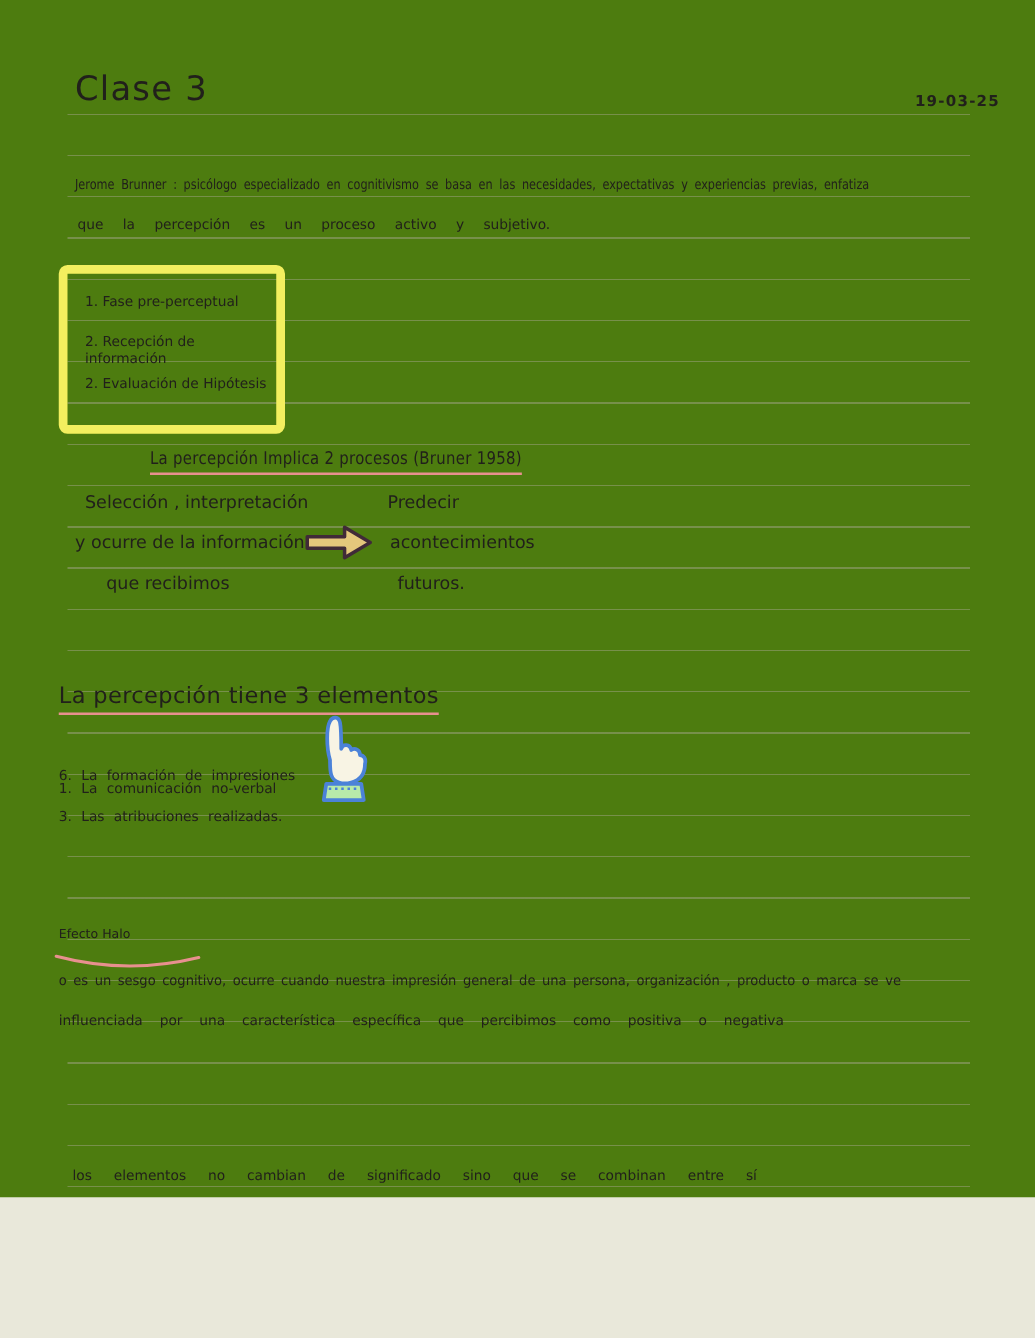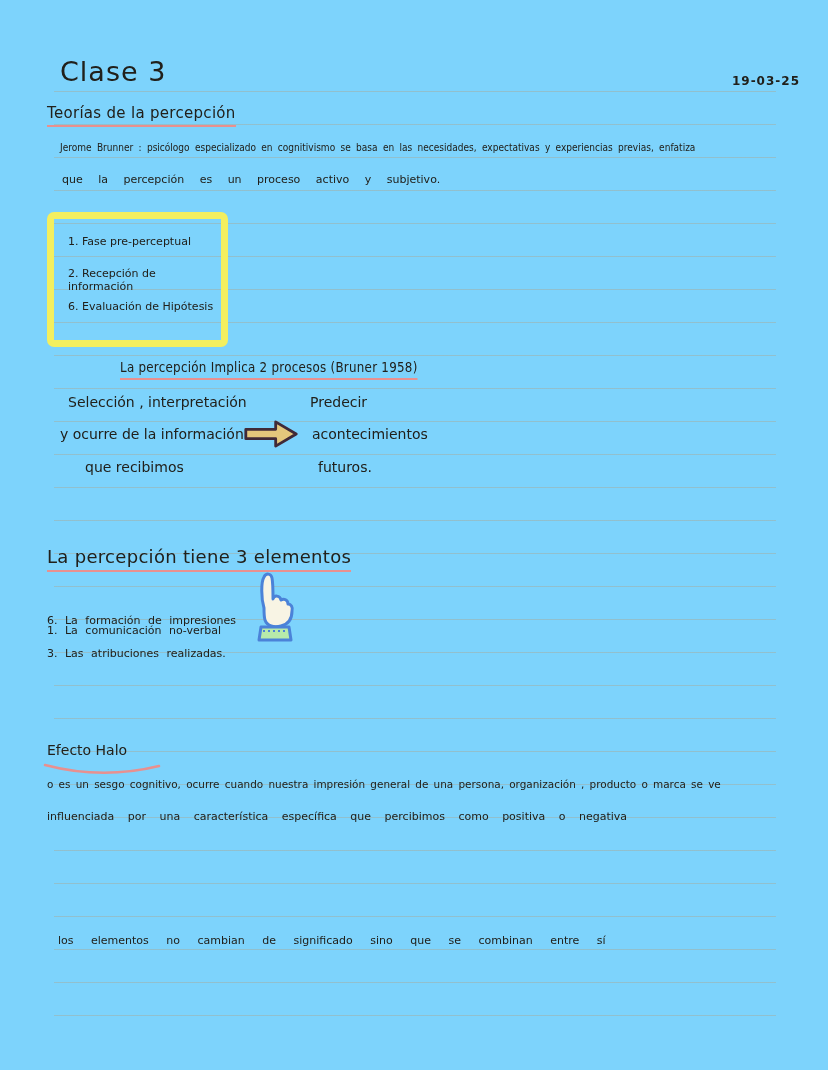--- a/index.html
+++ b/index.html
@@ -1,19 +1,19 @@
 <!DOCTYPE html>
 <html><head>
 <meta charset="utf-8">
 <style>
   html,body{margin:0;padding:0;background:#e9e8da;}
   .page{
     position:relative;
-    width:828px;height:1070px;
-    background:#7dd3fc;
+    width:828px;height:958px;
+    background:#4d7c0f;
     overflow:hidden;
     font-family:"DejaVu Sans", sans-serif;
     color:#21201b;
   }
   .rules{
     position:absolute;left:54px;top:91px;width:722px;height:926px;
     background:repeating-linear-gradient(to bottom,
       rgba(170,168,148,.45) 0px, rgba(170,168,148,.45) 1px,
       transparent 1px, transparent 33px);
     pointer-events:none;
@@ -36,28 +36,27 @@
 </head>
 <body>
 
 <div class="page">
 
   <div class="rules"></div>
 
   <div class="abs h-title" style="left:60px;top:56px;">Clase 3</div>
   <div class="abs h-date" style="right:28px;top:74px;">19-03-25</div>
 
-  <div class="abs h2" style="left:47px;top:104px;">Teorías de la percepción</div>
   <div class="abs body fitwide" style="left:60px;top:141px;transform:scaleX(.82);word-spacing:3px;">Jerome Brunner : psicólogo especializado en cognitivismo se basa en las necesidades, expectativas y experiencias previas, enfatiza</div>
   <div class="abs body" style="left:62px;top:173px;word-spacing:12px;">que la percepción es un proceso activo y subjetivo.</div>
 
   <div class="ybox">
     <div class="list-row" style="top:16px;text-align:right;">1. Fase pre-perceptual</div>
     <div class="list-row" style="top:48px;">2. Recepción de información</div>
-    <div class="list-row" style="top:81px;">6. Evaluación de Hipótesis</div>
+    <div class="list-row" style="top:81px;">2. Evaluación de Hipótesis</div>
   </div>
 
   <div class="abs h2 fitwide" style="left:120px;top:359px;font-size:14px;transform:scaleX(.85);">La percepción Implica 2 procesos (Bruner 1958)</div>
 
   <div class="col-line" style="left:68px;top:394px;">Selección , interpretación</div>
   <div class="col-line" style="left:60px;top:426px;">y ocurre de la información</div>
   <div class="col-line" style="left:85px;top:459px;">que recibimos</div>
 
   <span class="icon-abs" style="left:243px;top:417px;">
     <svg width="56" height="34" viewBox="0 0 60 34">
@@ -77,21 +76,21 @@
   <span class="icon-abs" style="left:248px;top:568px;">
     <svg width="52" height="78" viewBox="0 0 52 78">
       <path d="M16,40 C13,30 13,14 16,9 C18,5 23,5 24,10 C25,15 25,24 25,31
                C26,27 32,27 33,32 C36,30 40,32 40,36 C43,36 45,39 44,43
                C44,50 41,56 33,58 C26,60 19,58 17,52 C16,49 16,44 16,40 Z" fill="#f8f4e4" stroke="#4b82d8" stroke-width="3" stroke-linejoin="round"></path>
       <path d="M13,59 L41,59 L43,72 L11,72 Z" fill="#b7eaaa" stroke="#4b82d8" stroke-width="3" stroke-linejoin="round"></path>
       <line x1="15" y1="63" x2="39" y2="63" stroke="#4b82d8" stroke-width="2" stroke-dasharray="2,3"></line>
     </svg>
   </span>
 
-  <div class="abs" style="left:47px;top:742px;font-size:14px;">Efecto Halo</div>
+  <div class="abs" style="left:47px;top:742px;font-size:10px;">Efecto Halo</div>
   <span class="curve-underline" style="left:42px;top:762px;">
     <svg width="120" height="16" viewBox="0 0 120 16">
       <path d="M3,3 Q60,18 117,4" fill="none" stroke="#e8908f" stroke-width="2.5" stroke-linecap="round"></path>
     </svg>
   </span>
   <div class="abs body fitwide" style="left:47px;top:778px;transform:scaleX(.95);word-spacing:2px;">o es un sesgo cognitivo, ocurre cuando nuestra impresión general de una persona, organización , producto o marca se ve</div>
   <div class="abs body" style="left:47px;top:810px;word-spacing:10px;">influenciada por una característica específica que percibimos como positiva o negativa</div>
 
   <div class="abs body" style="left:58px;top:934px;word-spacing:14px;">los elementos no cambian de significado sino que se combinan entre sí</div>
 

